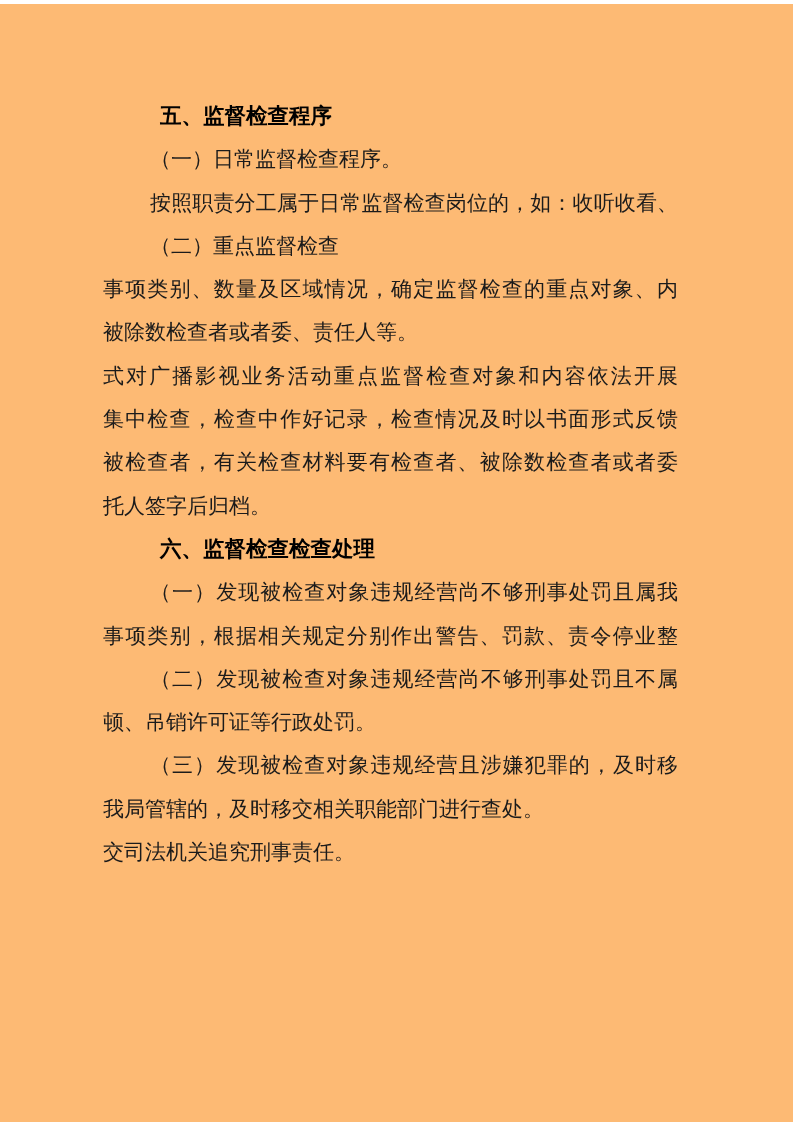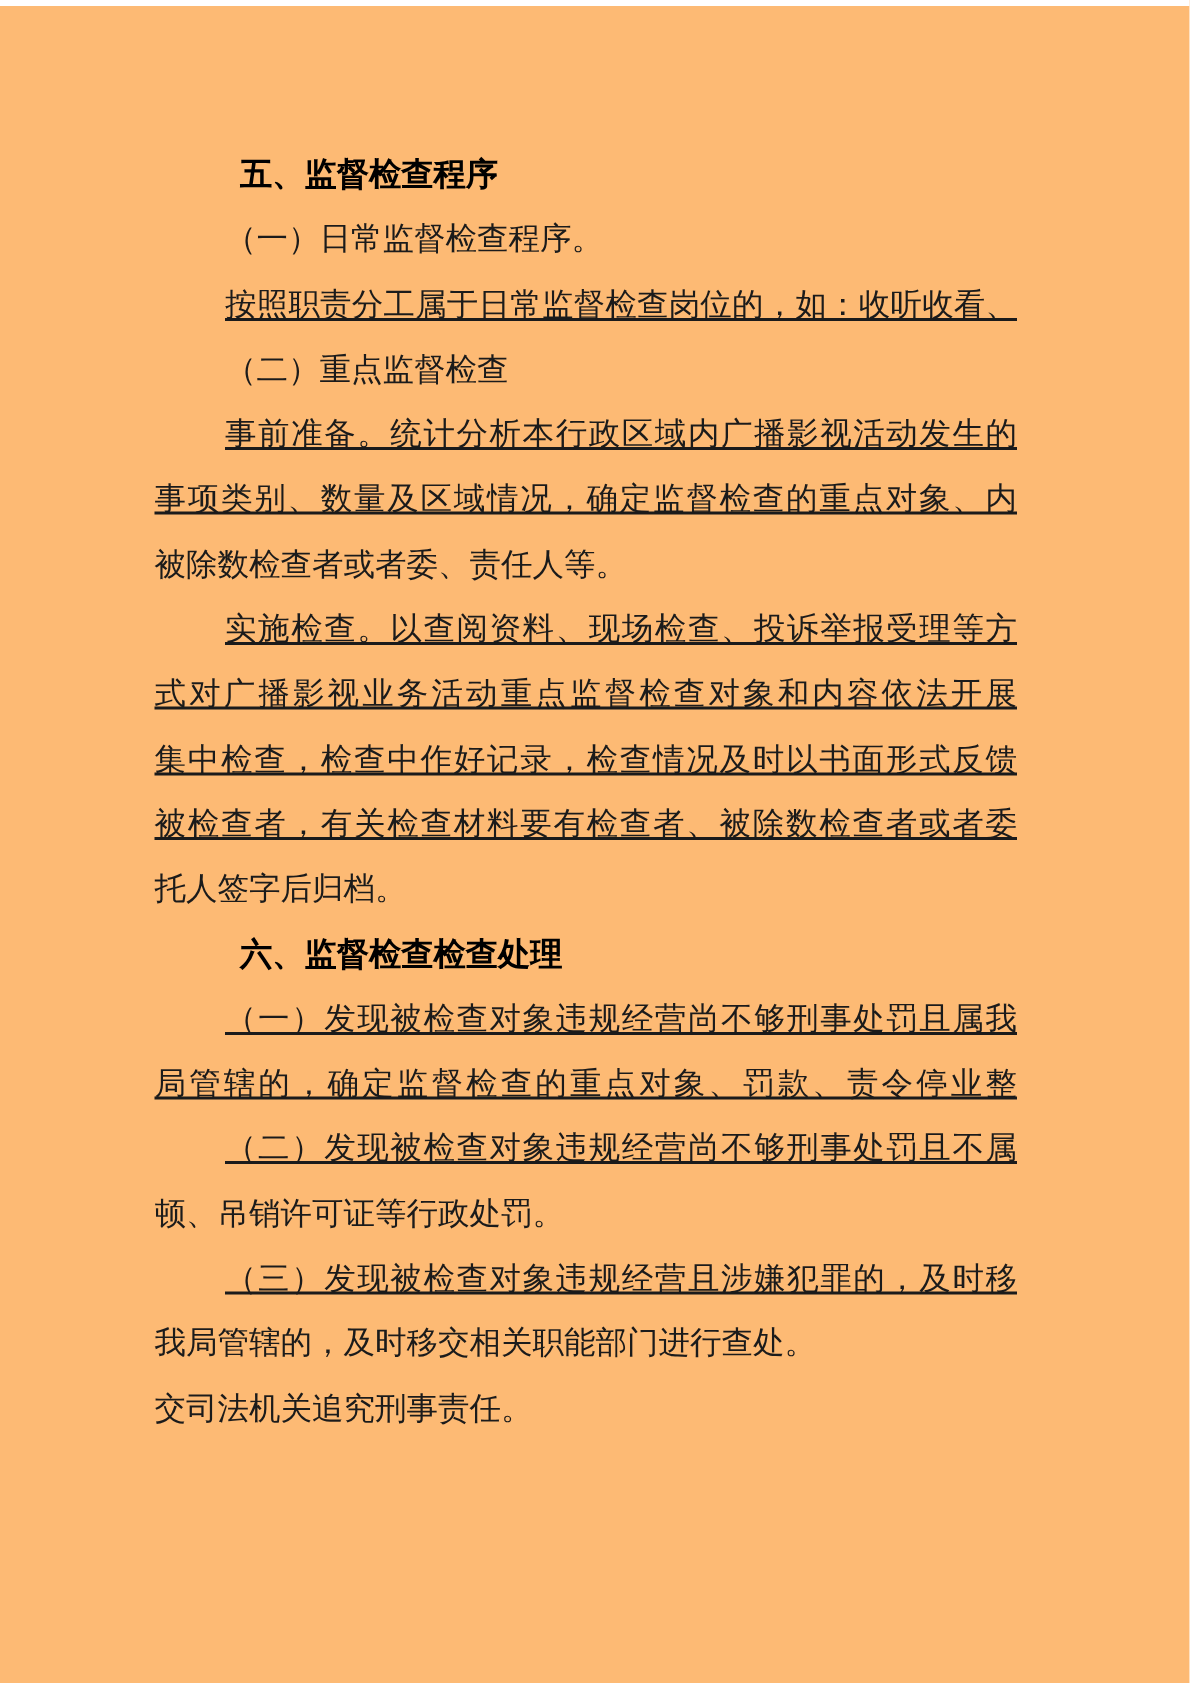--- a/index.html
+++ b/index.html
@@ -27,21 +27,20 @@
     line-height: 43.3px;
     color: #1b1b1b;
     letter-spacing: 0;
     margin: 0;
     padding: 0;
   }
   
   .j {
     text-align: justify;
     text-align-last: justify;
-    text-decoration: underline;
   }
   
   .ind {
     text-indent: 47px;
   }
   
   .last {
     text-align: center;
     text-align-last: left;
   }
@@ -58,30 +57,28 @@
 </style>
 </head>
 <body>
 
 <div class="page">
   <div class="content">
     <div class="line heading">五、监督检查程序</div>
     <div class="line ind last">（一）日常监督检查程序。</div>
     <div class="line ind j">按照职责分工属于日常监督检查岗位的，如：收听收看、</div>
     <div class="line ind last">（二）重点监督检查</div>
-    <div class="line ind j">事前准备。统计分析本行政区域内广播影视活动发生的</div>
     <div class="line j">事项类别、数量及区域情况，确定监督检查的重点对象、内</div>
     <div class="line last">被除数检查者或者委、责任人等。</div>
-    <div class="line ind j">实施检查。以查阅资料、现场检查、投诉举报受理等方</div>
     <div class="line j">式对广播影视业务活动重点监督检查对象和内容依法开展</div>
     <div class="line j">集中检查，检查中作好记录，检查情况及时以书面形式反馈</div>
     <div class="line j">被检查者，有关检查材料要有检查者、被除数检查者或者委</div>
     <div class="line last">托人签字后归档。</div>
     <div class="line heading">六、监督检查检查处理</div>
     <div class="line ind j">（一）发现被检查对象违规经营尚不够刑事处罚且属我</div>
-    <div class="line j">局管辖的，确定监督检查的重点对象、罚款、责令停业整</div>
+    <div class="line j">事项类别，根据相关规定分别作出警告、罚款、责令停业整</div>
     <div class="line ind j">（二）发现被检查对象违规经营尚不够刑事处罚且不属</div>
     <div class="line last">顿、吊销许可证等行政处罚。</div>
     <div class="line ind j">（三）发现被检查对象违规经营且涉嫌犯罪的，及时移</div>
     <div class="line last">我局管辖的，及时移交相关职能部门进行查处。</div>
     <div class="line last">交司法机关追究刑事责任。</div>
   </div>
 </div>
 
 </body></html>

